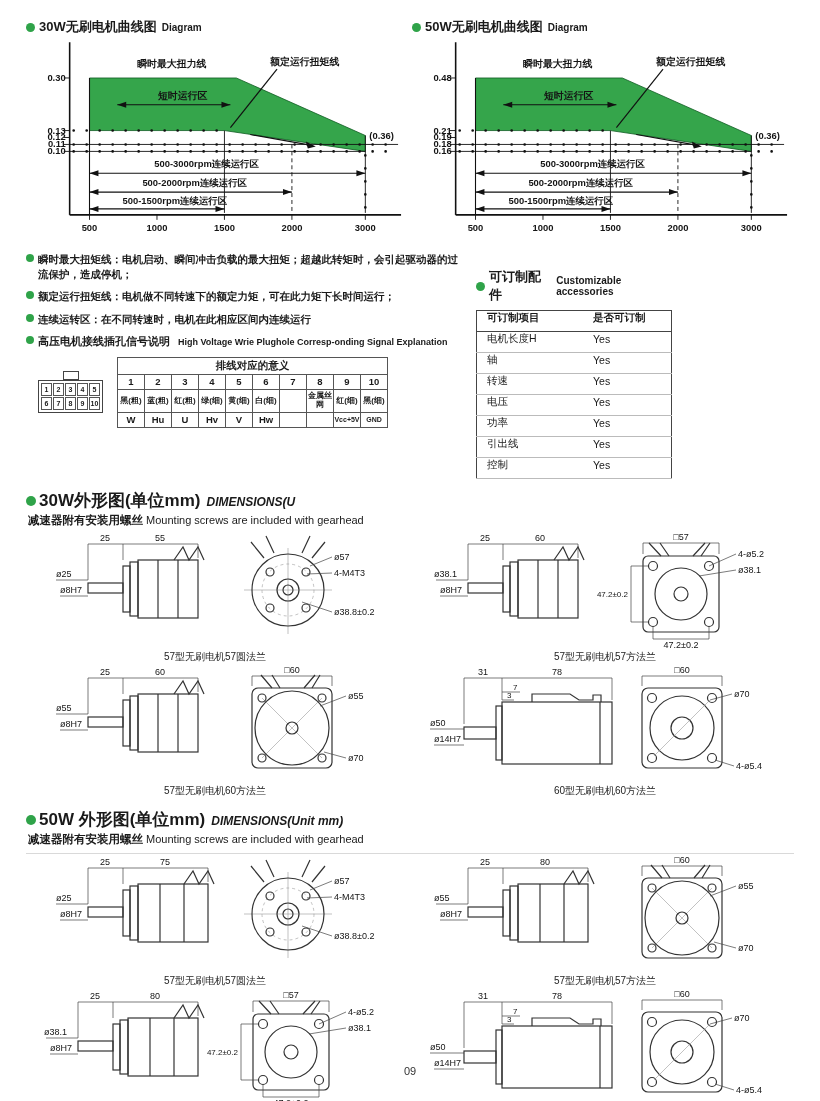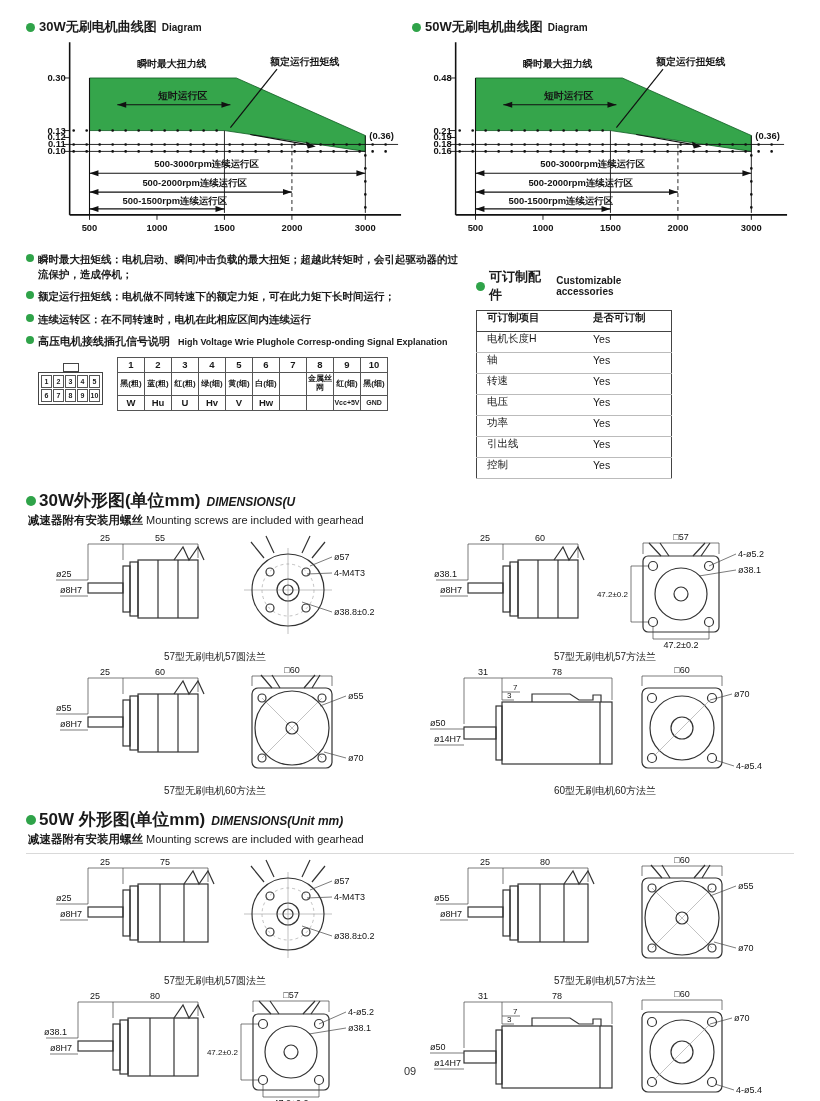--- a/index.html
+++ b/index.html
@@ -266,20 +266,23 @@
               <span>6</span>
                 <span>7</span>
                 <span>8</span>
                 <span>9</span>
                 <span>10</span>
             </div>
           </div>
         </div>
         <table class="wiretbl">
           <tbody>
+              <tr>
+                <th class="hd" colspan="10">排线对应的意义</th>
+              </tr>
           <tr class="num">
             <td>1</td>
                 <td>2</td>
                 <td>3</td>
                 <td>4</td>
                 <td>5</td>
                 <td>6</td>
                 <td>7</td>
                 <td>8</td>
                 <td>9</td>

